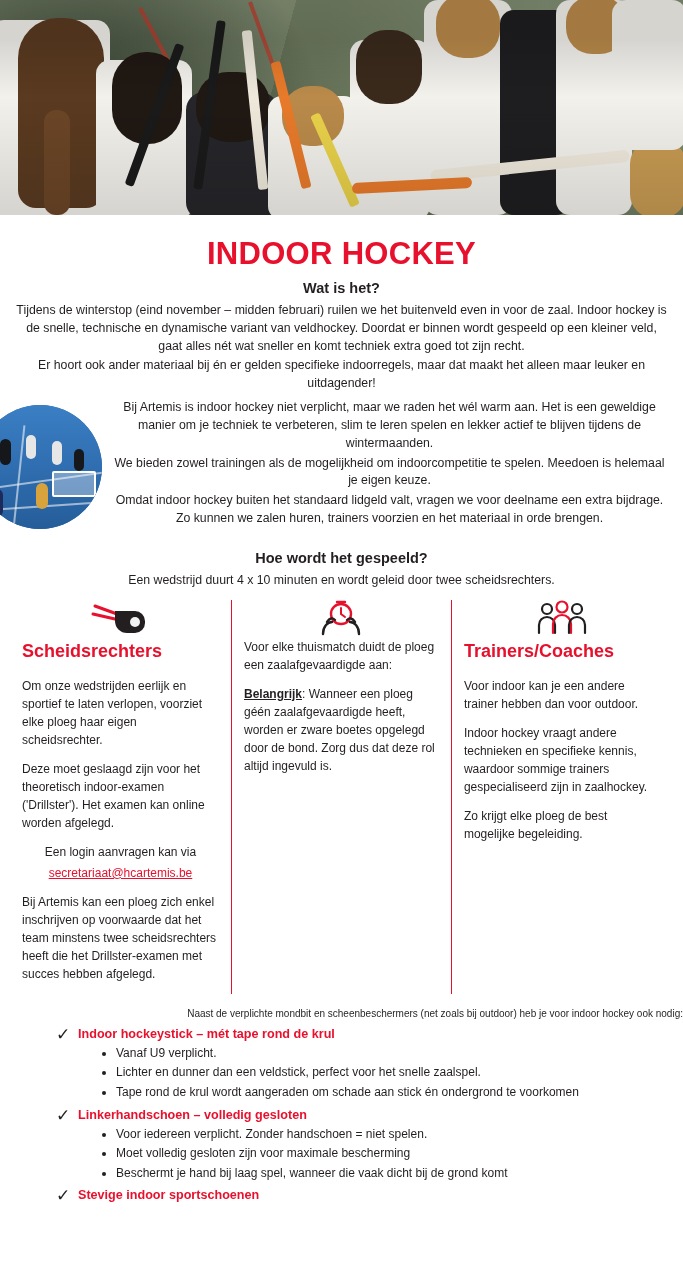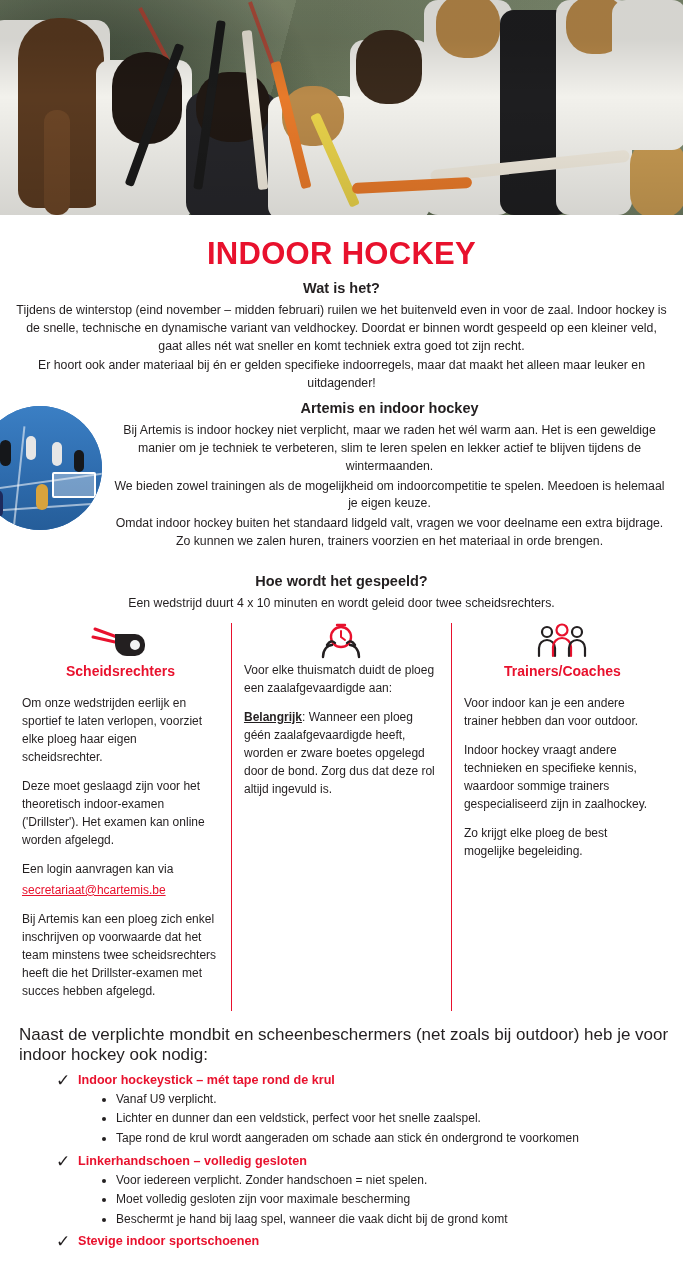--- a/index.html
+++ b/index.html
@@ -104,37 +104,37 @@
 
   
   .cols {
     display: flex;
     margin-top: 10px;
     padding: 0 10px;
   }
   .col { width: 33.33%; padding: 0 12px; font-size: 12px; line-height: 1.5; }
   .col.mid { border-left: 1px solid #e8112d; border-right: 1px solid #e8112d; }
   .col h3 {
-    text-align: center;
+    text-align: left;
     color: #e8112d;
-    font-size: 14px;
+    font-size: 18px;
     font-weight: bold;
     margin: 2px 0 12px 0;
   }
   .icon-row { display: flex; justify-content: center; align-items: flex-end; height: 36px; margin-bottom: 2px;}
   .col p { margin: 0 0 11px 0; }
   .col ul { margin: 0 0 10px 0; padding-left: 17px; }
   .col li { margin-bottom: 3px; }
-  .ctr { }
+  .ctr { text-align: center; }
   .mail { color: #e8112d; text-decoration: underline; }
   .ul-b { text-decoration: underline; font-weight: bold; }
 
   
   .needs { margin-top: 14px; }
-  .needs-intro { text-align: left; font-size: 17px; margin-bottom: 8px; padding-left: 19px; }
+  .needs-intro { text-align: right; font-size: 10px; margin-bottom: 8px; }
   .need-block { padding-left: 78px; margin-bottom: 4px; }
   .need-head {
     position: relative;
     color: #e8112d;
     font-weight: bold;
     font-size: 12.6px;
     margin-bottom: 3px;
   }
   .check {
     position: absolute;
@@ -212,21 +212,20 @@
       <div class="cp-line" style="left:40px;top:20px;width:2px;height:104px;transform:rotate(6deg);"></div>
       <div class="cp-p" style="left:22px;top:34px;width:11px;height:26px;background:#15171a;"></div>
       <div class="cp-p" style="left:48px;top:30px;width:10px;height:24px;background:#e6e6e6;"></div>
       <div class="cp-p" style="left:74px;top:36px;width:10px;height:24px;background:#e6e6e6;"></div>
       <div class="cp-p" style="left:96px;top:44px;width:10px;height:22px;background:#16181b;"></div>
       <div class="cp-p" style="left:58px;top:78px;width:12px;height:26px;background:#d8a33c;"></div>
       <div class="cp-p" style="left:74px;top:66px;width:44px;height:26px;background:rgba(255,255,255,.35);border:2px solid #fff;border-radius:2px;"></div>
       <div class="cp-p" style="left:12px;top:84px;width:13px;height:28px;background:#1d2a5c;"></div>
     </div>
     <div class="artemis-text">
-      <h2 class="section">Artemis en indoor hockey</h2>
       <div class="body-c">
         <p>Bij Artemis is indoor hockey niet verplicht, maar we raden het wél warm aan. Het is een geweldige manier om je techniek te verbeteren, slim te leren spelen en lekker actief te blijven tijdens de wintermaanden.</p>
         <p>We bieden zowel trainingen als de mogelijkheid om indoorcompetitie te spelen. Meedoen is helemaal je eigen keuze.</p>
         <p>Omdat indoor hockey buiten het standaard lidgeld valt, vragen we voor deelname een extra bijdrage. Zo kunnen we zalen huren, trainers voorzien en het materiaal in orde brengen.</p>
       </div>
     </div>
   </div>
 
   <div style="margin-top:22px;">
     <h2 class="section">Hoe wordt het gespeeld?</h2>

